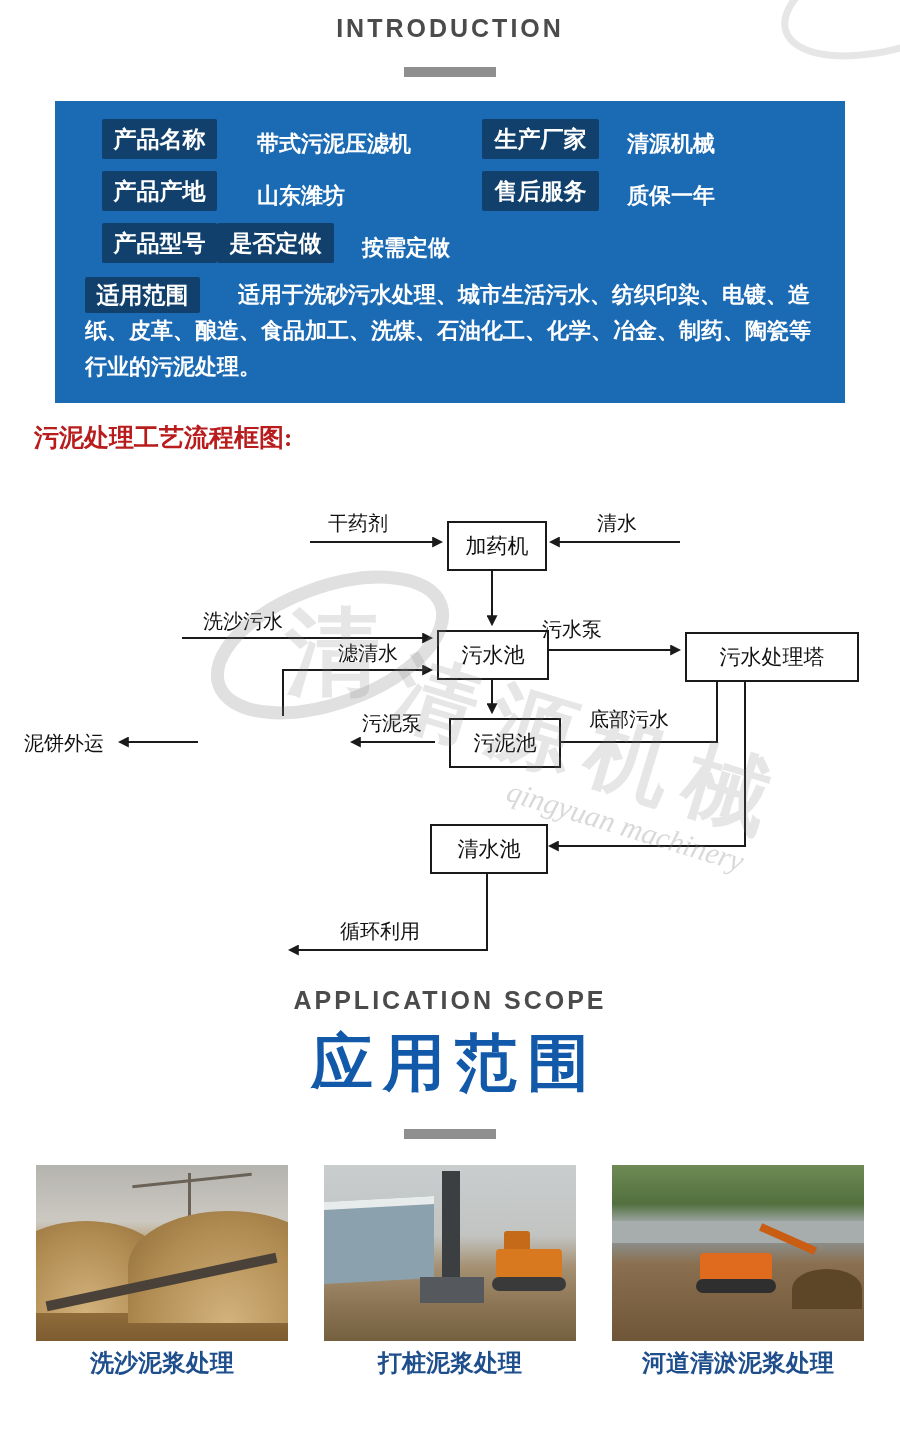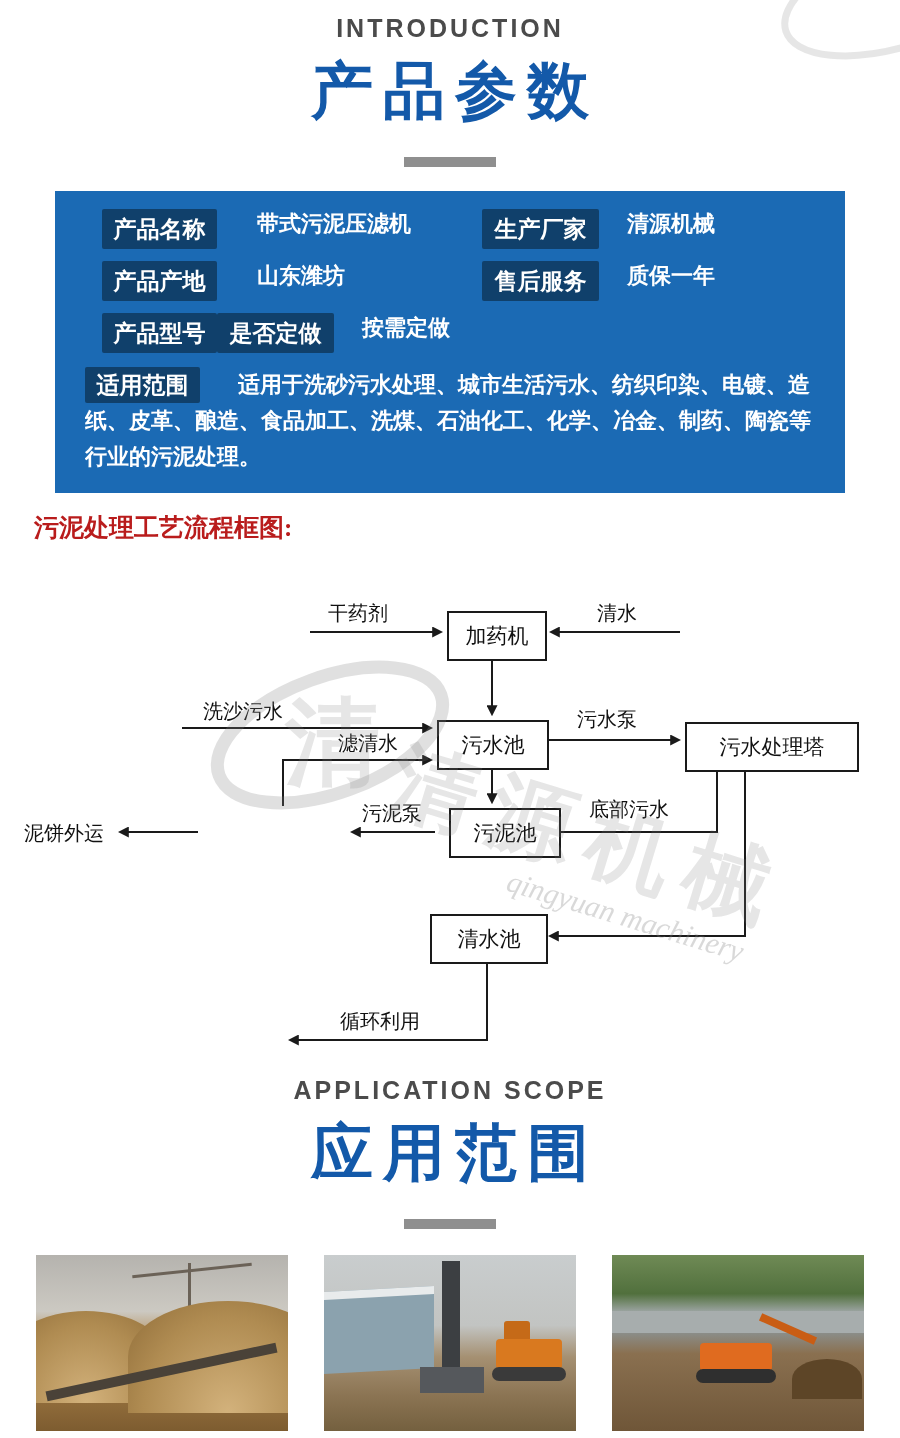--- a/index.html
+++ b/index.html
@@ -10,21 +10,21 @@
   
   .center-head{text-align:center;}
   .intro-head{padding-top:14px;}
   .app-head{margin-top:6px;}
   .eyebrow{font-size:25px;font-weight:bold;color:#4b4b4b;letter-spacing:3px;}
   .big-title{margin:6px 0 0;font-size:62px;font-weight:bold;color:#1359a9;letter-spacing:10px;text-indent:10px;}
   .divider{width:92px;height:10px;background:#8f8f8f;margin:24px auto 0;}
 
   
   .spec-panel{width:790px;margin:24px auto 0;background:#1b6ab4;padding:6px 0 18px;}
-  .spec-row{display:flex;align-items:flex-start;margin:12px 30px 0;height:40px;padding-left:17px;}
+  .spec-row{display:flex;align-items:flex-end;margin:12px 30px 0;height:40px;padding-left:17px;}
   .lab{background:#10406b;color:#fff;font-weight:bold;font-size:23px;width:115px;height:40px;
        display:flex;align-items:center;justify-content:center;border-radius:2px;flex:none;}
   .lab2{width:117px;}
   .val{color:#fff;font-weight:bold;font-size:22px;white-space:nowrap;}
   .val1{width:225px;margin-left:40px;flex:none;}
   .val2{margin-left:28px;}
   .scope{margin:14px 30px 0;overflow:hidden;color:#fff;font-weight:bold;font-size:22px;line-height:36px;}
   .scope-lab{display:block;float:left;width:115px;height:36px;line-height:36px;text-align:center;
              background:#10406b;color:#fff;font-weight:bold;font-size:23px;border-radius:2px;margin-right:38px;}
 
@@ -42,21 +42,21 @@
   .b-dosing{left:447px;top:41px;width:96px;height:46px;}
   .b-sewage{left:437px;top:150px;width:108px;height:46px;}
   .b-tower{left:685px;top:152px;width:170px;height:46px;}
   .b-sludge{left:449px;top:238px;width:108px;height:46px;}
   .b-belt{left:200px;top:236px;width:146px;height:48px;}
   .b-clean{left:430px;top:344px;width:114px;height:46px;}
   .l-dry{left:358px;top:30px;}
   .l-cw{left:617px;top:30px;}
   .l-sand{left:243px;top:128px;}
   .l-filter{left:368px;top:160px;}
-  .l-spump{left:607px;top:136px;}
+  .l-spump{left:572px;top:136px;}
   .l-bottom{left:629px;top:226px;}
   .l-slpump{left:392px;top:230px;}
   .l-cake{left:64px;top:250px;}
   .l-recycle{left:380px;top:438px;}
 
   
   .photos{display:flex;justify-content:center;gap:36px;margin-top:26px;}
   .photo{position:relative;width:252px;height:176px;overflow:hidden;flex:none;}
   .captions{display:flex;justify-content:center;gap:36px;margin-top:6px;}
   .caption{width:252px;text-align:center;font-size:24px;font-weight:bold;color:#1f4e8c;flex:none;}
@@ -92,21 +92,20 @@
 <body>
 
 <div class="page">
 
   <svg class="corner-wm" width="150" height="64" viewBox="0 0 150 64">
     <ellipse cx="150" cy="-6" rx="120" ry="52" fill="none" stroke="#c9c9c9" stroke-width="7" transform="rotate(-18 150 -6)"></ellipse>
   </svg>
 
   <div class="center-head intro-head">
     <div class="eyebrow">INTRODUCTION</div>
-    <div class="big-title">产品参数</div>
     <div class="divider"></div>
   </div>
 
   <div class="spec-panel">
     <div class="spec-row">
       <div class="lab">产品名称</div>
       <div class="val val1">带式污泥压滤机</div>
       <div class="lab lab2">生产厂家</div>
       <div class="val val2">清源机械</div>
     </div>

